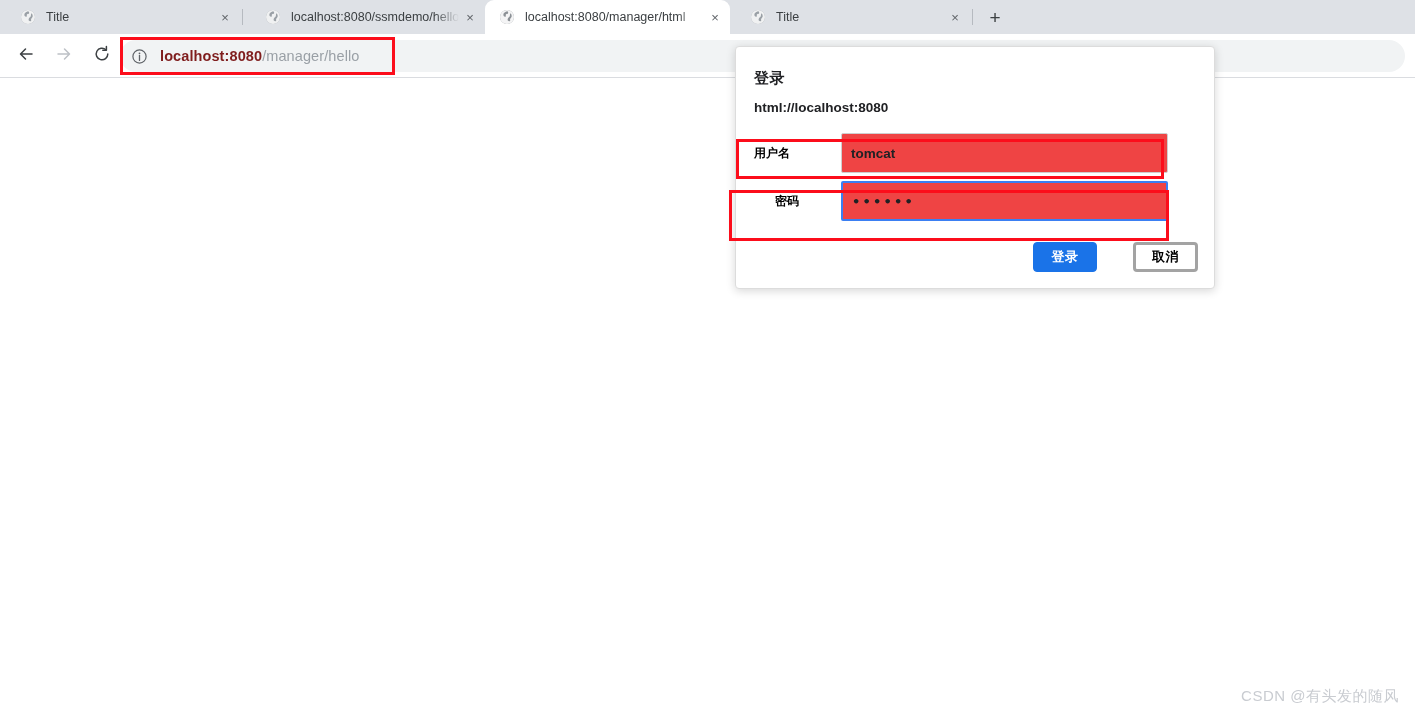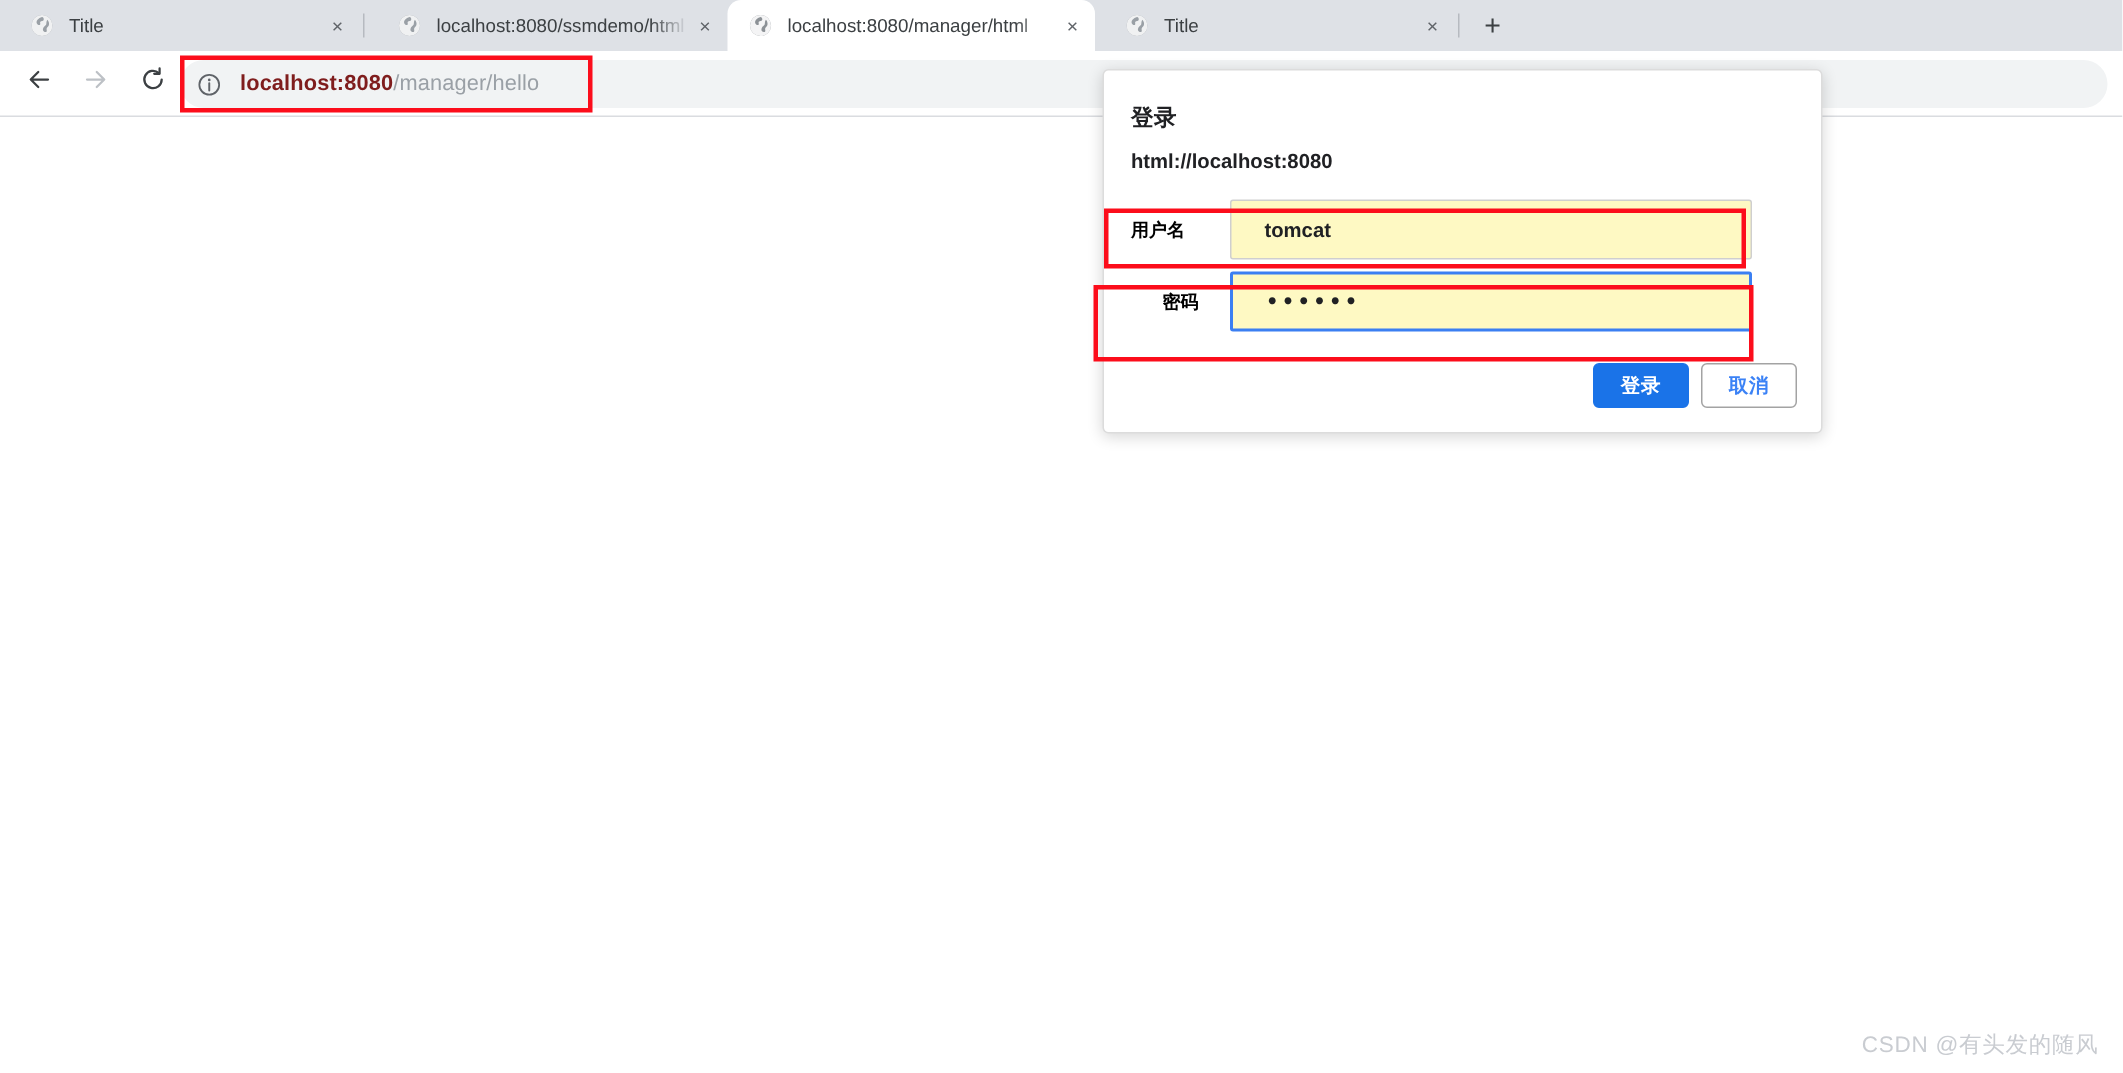--- a/index.html
+++ b/index.html
@@ -115,45 +115,45 @@
   }
   .field-row.user { top: 86px; }
   .field-row.pass { top: 134px; text-align: center; }
   .field-label {
     width: 66px; flex: 0 0 66px;
     font-size: 12px; color: #000000;
   }
   .field-input {
     flex: 1 1 auto; height: 100%;
     border: 1px solid #cfcfcf; border-radius: 2px;
-    background: #fef9c3;
-    display: flex; align-items: center;
-    padding: 0 22px;
-    font-size: 13.5px; color: #202124;
+    background: #ef4444;
+    display: flex; align-items: center;
+    padding: 0 9px;
+    font-size: 13.5px; color: #202124; margin-left: 21px;
   }
   .field-input.focused {
     border: 2px solid #3b7ff2;
     border-radius: 2px;
   }
   .dots {
     font-size: 13px; color: #202124; letter-spacing: 2.2px;
     font-family: "DejaVu Sans", sans-serif;
   }
   .dlg-buttons {
     position: absolute; right: 16px; bottom: 16px;
     display: flex; align-items: center; gap: 8px;
   }
   .btn {
     height: 30px; min-width: 64px;
     display: flex; align-items: center; justify-content: center;
     font-size: 13px; border-radius: 4px; padding: 0 16px;
     letter-spacing: .5px;
   }
   .btn-primary { background: #1a73e8; color: #ffffff; border: 1px solid #1a73e8; }
-  .btn-secondary { background: #ffffff; color: #3b82f6; border: 1px solid #a3a3a3; }
+  .btn-secondary { background: #ffffff; color: #000000; border: 3px solid #a3a3a3; margin-left: 28px; }
 
   
   .watermark {
     position: absolute; right: 16px; bottom: 9px;
     font-size: 15px; color: #c9ccd1; letter-spacing: .5px;
     white-space: nowrap;
     margin-top: 36px;
   }
 </style>
 </head>
@@ -175,21 +175,21 @@
     </div>
     <div class="tab-sep"></div>
 
     <div class="tab inactive" style="width:240px">
       <span class="tab-fav">
         <svg viewBox="0 0 16 16" width="16" height="16">
           <circle cx="8" cy="8" r="7" fill="#9aa0a6"></circle>
           <path d="M8 1a7 7 0 000 14 7 7 0 000-14zm0 1.3c.9 0 1.4 1.1 1.1 2-.3.8-1.6.6-2.2 1.2-.5.6.3 1.4-.2 2-.5.5-1.6.1-2-.6-.5-.8-.4-2 .3-2.8A5.7 5.7 0 018 2.3zm3.6 1.9c.9.9 1.3 2.3 1 3.5-.2.9-1.2 1.4-1.5 2.3-.2.7.4 1.6-.1 2.1-.6.6-1.7.1-2.2-.6-.4-.6-.1-1.5.2-2.2.4-.8 1.4-1.2 1.8-2 .3-.9-.1-2.1.8-3.1z" fill="#ffffff" opacity=".85"></path>
         </svg>
       </span>
-      <span class="tab-title">localhost:8080/ssmdemo/html</span>
+      <span class="tab-title">localhost:8080/ssmdemo/hello</span>
       <span class="tab-close">×</span>
     </div>
 
     <div class="tab active" style="width:245px">
       <span class="tab-fav">
         <svg viewBox="0 0 16 16" width="16" height="16">
           <circle cx="8" cy="8" r="7" fill="#8c9196"></circle>
           <path d="M8 1a7 7 0 000 14 7 7 0 000-14zm0 1.3c.9 0 1.4 1.1 1.1 2-.3.8-1.6.6-2.2 1.2-.5.6.3 1.4-.2 2-.5.5-1.6.1-2-.6-.5-.8-.4-2 .3-2.8A5.7 5.7 0 018 2.3zm3.6 1.9c.9.9 1.3 2.3 1 3.5-.2.9-1.2 1.4-1.5 2.3-.2.7.4 1.6-.1 2.1-.6.6-1.7.1-2.2-.6-.4-.6-.1-1.5.2-2.2.4-.8 1.4-1.2 1.8-2 .3-.9-.1-2.1.8-3.1z" fill="#ffffff" opacity=".9"></path>
         </svg>
       </span>

